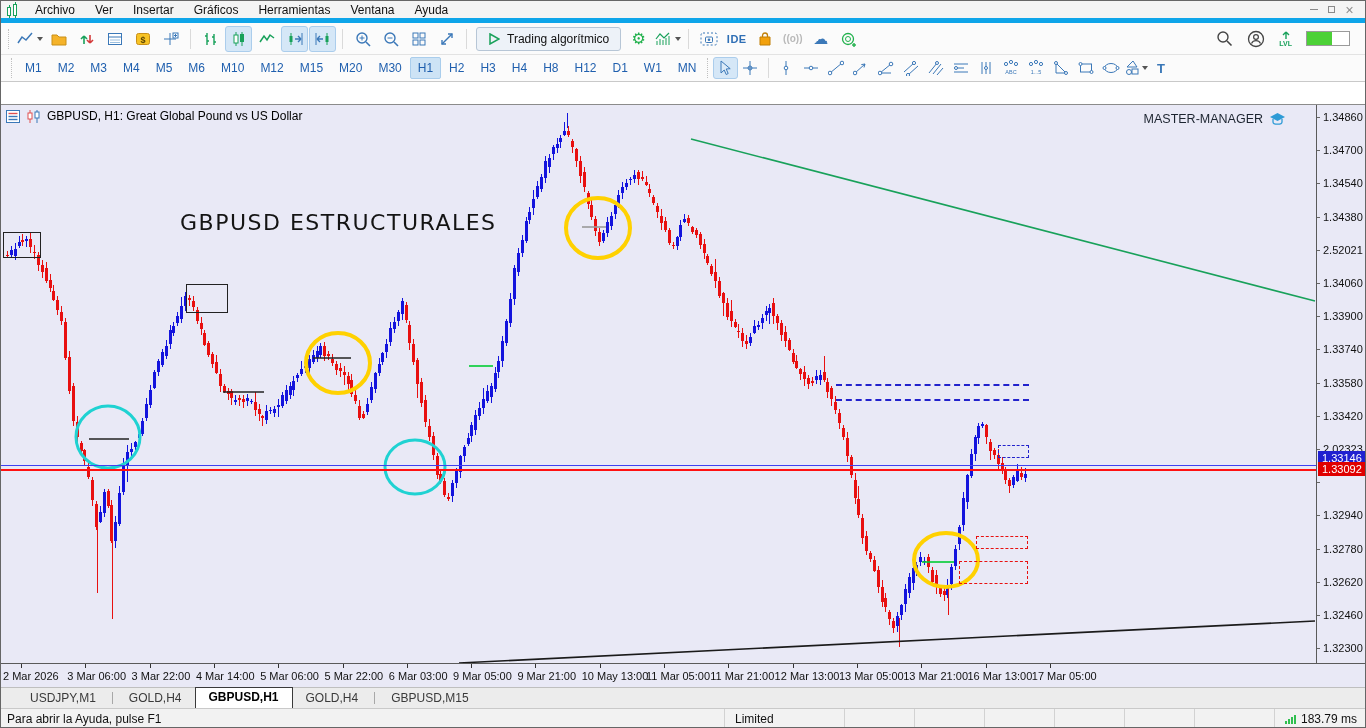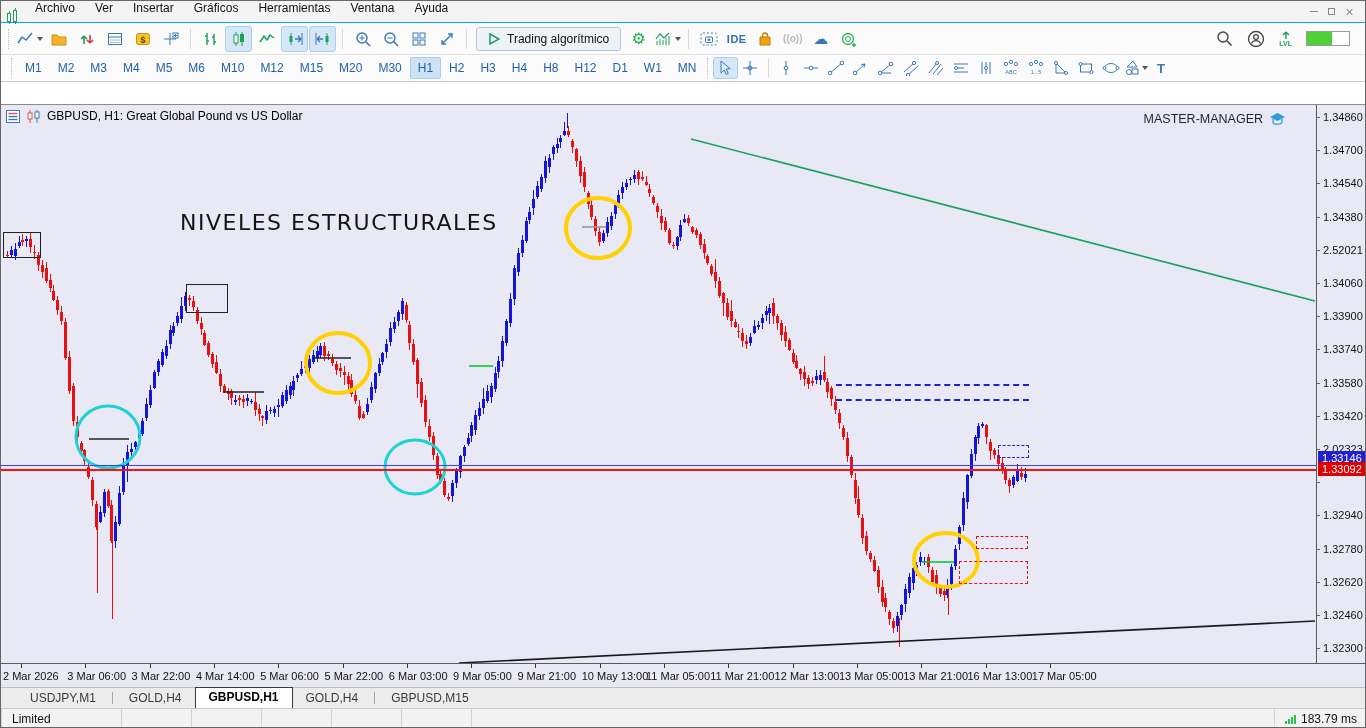--- a/index.html
+++ b/index.html
@@ -13,21 +13,21 @@
 #title{color:#000;white-space:nowrap}
 .wbtns{margin-left:auto;display:flex;height:100%}
 .wbtn{width:45px;height:100%;display:flex;align-items:center;justify-content:center}
 .glyph-min{width:10px;height:1px;background:#000}
 .glyph-restore{width:9px;height:9px;border:1px solid #000;background:#fff;position:relative}
 .glyph-restore::before{content:"";position:absolute;left:2px;top:-3px;width:9px;height:9px;border:1px solid #000;border-bottom:none;border-left:none}
 .glyph-close{position:relative;width:11px;height:11px}
 .glyph-close::before,.glyph-close::after{content:"";position:absolute;left:5px;top:0;width:1.4px;height:11px;background:#000}
 .glyph-close::before{transform:rotate(45deg)}.glyph-close::after{transform:rotate(-45deg)}
 
-#menubar{height:22px;background:#f4f4f4;display:flex;padding:0 6px;border-bottom:1px solid #0ea5e9}
+#menubar{height:22px;background:#f4f4f4;display:flex;align-items:center;padding:0 6px;border-bottom:5px solid #0ea5e9}
 .menu-item{padding:2px 10px;color:#111}
 #mt5icon{display:flex;gap:2px;align-items:flex-end;margin-right:8px}
 .mcndl{width:4px;background:#fff;border:1px solid #18a15a;position:relative}
 .mcndl::before{content:"";position:absolute;left:1px;top:-3px;width:1px;height:3px;background:#18a15a}
 .mcndl::after{content:"";position:absolute;left:1px;bottom:-3px;width:1px;height:3px;background:#18a15a}
 .mwbtns{margin-left:auto;display:flex;gap:10px;align-items:center;padding-right:6px}
 .sm-min{width:8px;height:1px;background:#8a8a8a}
 .sm-box{width:7px;height:7px;border:1px solid #8a8a8a}
 .sm-x{position:relative;width:8px;height:8px}
 .sm-x::before,.sm-x::after{content:"";position:absolute;left:4px;top:0;width:1px;height:8px;background:#8a8a8a}
@@ -1012,21 +1012,21 @@
           </svg>
         <span>GBPUSD, H1:  Great Global Pound vs US Dollar</span>
       </div>
       <div id="watermark">
         <span>MASTER-MANAGER</span>
         <svg width="17" height="14">
             <path d="M8.5,1L16,5L8.5,9L1,5z" fill="#2e9bd6"></path>
             <path d="M4,7v3c0,1.2 2,2.2 4.5,2.2S13,11.2 13,10V7" fill="none" stroke="#2e9bd6" stroke-width="1.3"></path>
           </svg>
       </div>
-      <div id="nivel-text" style="left: 179px; top: 105px;">NIVELES ESTRUCTURALES</div>
+      <div id="nivel-text" style="left: 179px; top: 105px;">GBPUSD ESTRUCTURALES</div>
     </div>
     <div id="paxis">
         <div class="ptick" style="top: 12px;"></div>
         <div class="plabel" style="top: 6px;">1.34860</div>
         <div class="ptick" style="top: 45.2px;"></div>
         <div class="plabel" style="top: 39.2px;">1.34700</div>
         <div class="ptick" style="top: 78.4px;"></div>
         <div class="plabel" style="top: 72.4px;">1.34540</div>
         <div class="ptick" style="top: 111.6px;"></div>
         <div class="plabel" style="top: 105.6px;">1.34380</div>
@@ -1101,20 +1101,21 @@
       <span class="tab">USDJPY,M1</span>
       <span class="tabsep"></span>
       <span class="tab">GOLD,H4</span>
       <span class="tab active">GBPUSD,H1</span>
       <span class="tab">GOLD,H4</span>
       <span class="tabsep"></span>
       <span class="tab">GBPUSD,M15</span>
     </div>
 
   <div id="statusbar">
+    <span id="status-help">Para abrir la Ayuda, pulse F1</span>
     <span class="spane" style="flex:0 0 120px">
         <span>Limited</span>
       </span>
     <span class="spane" style="flex:0 0 70px"></span>
     <span class="spane" style="flex:0 0 70px"></span>
     <span class="spane" style="flex:0 0 70px"></span>
     <span class="spane" style="flex:0 0 70px"></span>
     <span class="spane" style="flex:0 0 70px"></span>
     <span class="spane spacer"></span>
     <span class="spane">

